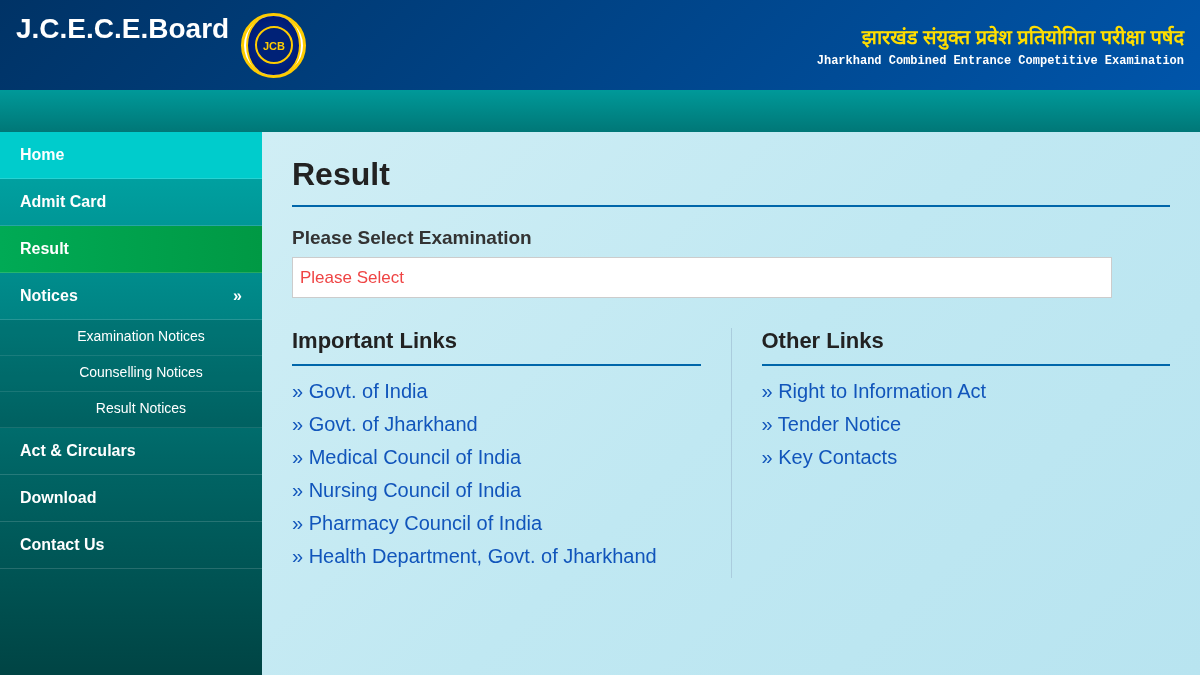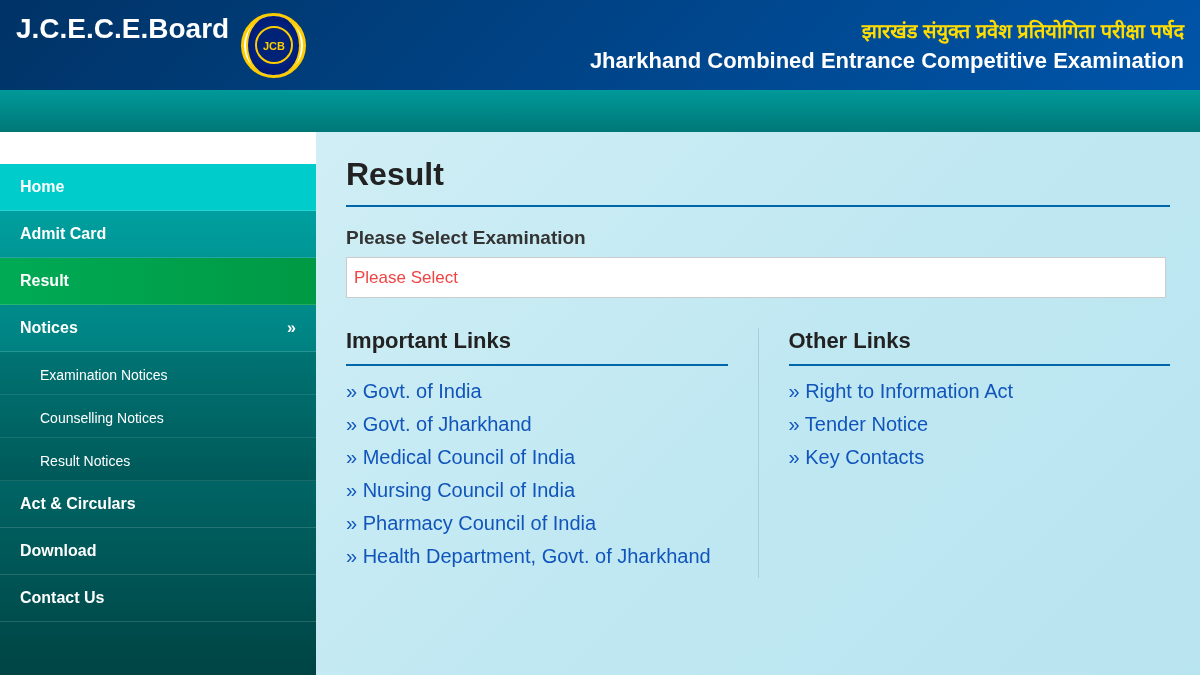--- a/index.html
+++ b/index.html
@@ -55,71 +55,72 @@
       text-align: right;
     }
     .header-hindi {
       color: #ffdd00;
       font-size: 20px;
       font-weight: bold;
       margin-bottom: 4px;
     }
     .header-english {
       color: white;
-      font-size: 22px;
-      font-weight: bold;
+      font-size: 12px;
+      font-weight: bold;
+      font-family: Liberation Mono, monospace;
     }
 
     
     .navbar {
       background: linear-gradient(to bottom, #009999, #007777);
       height: 42px;
       flex-shrink: 0;
     }
 
     
     .main-layout {
       display: flex;
       flex: 1;
       overflow: hidden;
     }
 
     
     .sidebar {
-      width: 316px;
+      width: 262px;
       flex-shrink: 0;
       background: linear-gradient(to bottom, #00aaaa 0%, #008888 30%, #006666 60%, #004444 100%);
       display: flex;
       flex-direction: column;
-      margin-top: 32px;
     }
     .sidebar-item {
       padding: 14px 20px;
       color: white;
       font-size: 16px;
       font-weight: bold;
       cursor: pointer;
       border-bottom: 1px solid rgba(255,255,255,0.15);
       display: flex;
       align-items: center;
       gap: 6px;
     }
     .sidebar-item.active {
       background: #00cccc;
     }
     .sidebar-item.result-active {
       background: linear-gradient(to right, #00aa55, #009944);
     }
     .sidebar-sub {
-      padding: 15px 20px 11px 40px;
+      padding: 8px 20px 11px 40px;
       color: white;
       font-size: 14px;
       cursor: pointer;
       border-bottom: 1px solid rgba(255,255,255,0.1);
       background: rgba(0,0,0,0.1);
+      text-align: center;
     }
     .notices-item {
       display: flex;
       align-items: center;
       justify-content: space-between;
     }
 
     
     .content {
       flex: 1;

